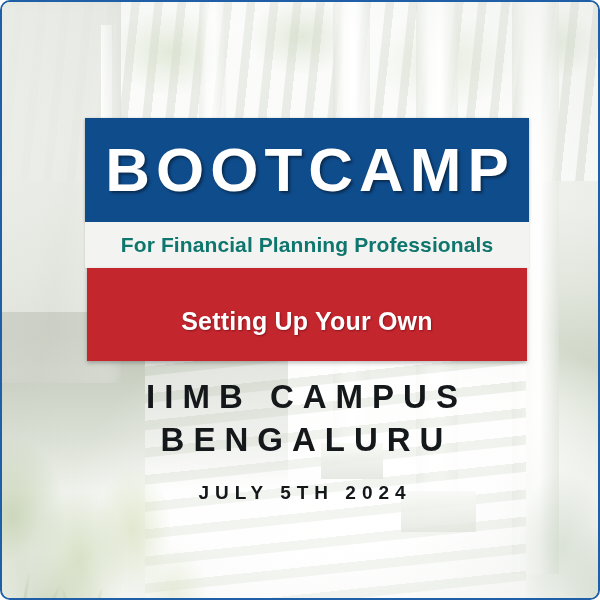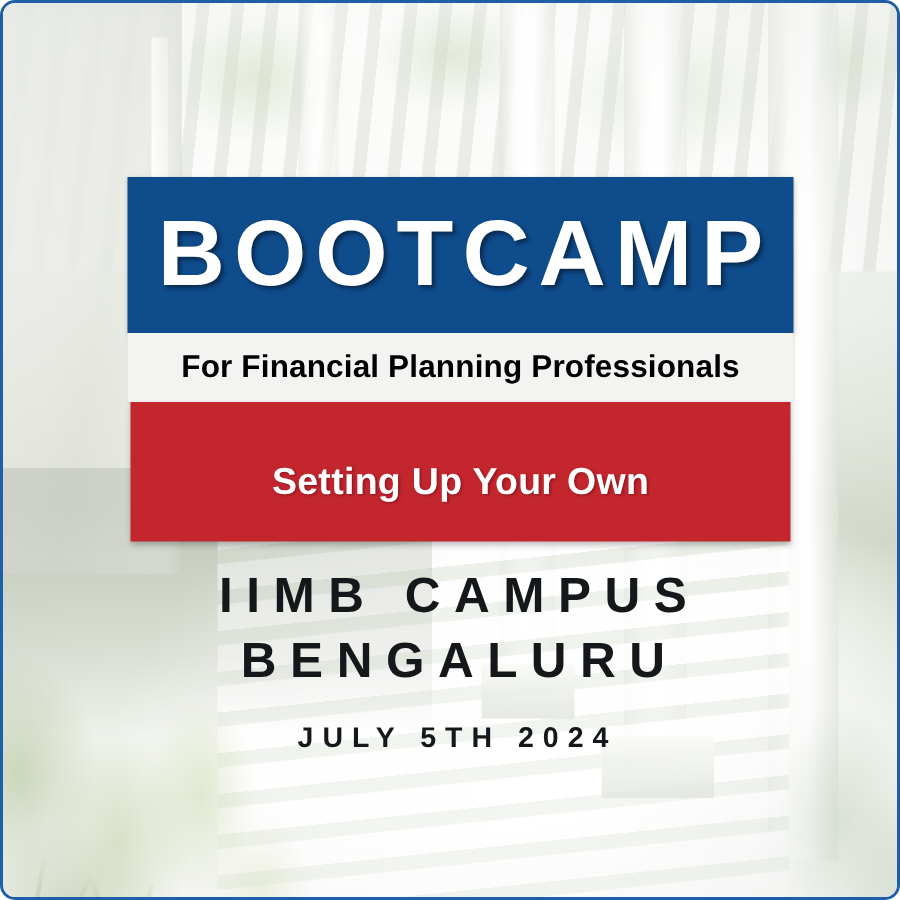--- a/index.html
+++ b/index.html
@@ -252,21 +252,21 @@
   
   .band-white {
     background: #f3f3f1;
     height: 46px;
     display: flex;
     align-items: center;
     justify-content: center;
     box-shadow: 0 1px 2px rgba(0,0,0,0.16);
   }
   .subtitle {
-    color: #000000;
+    color: #0f766e;
     font-size: 21px;
     font-weight: bold;
     letter-spacing: 0.1px;
     white-space: nowrap;
     font-family: "Liberation Sans", sans-serif;
     text-align: center;
   }
 
   
   .band-red {

